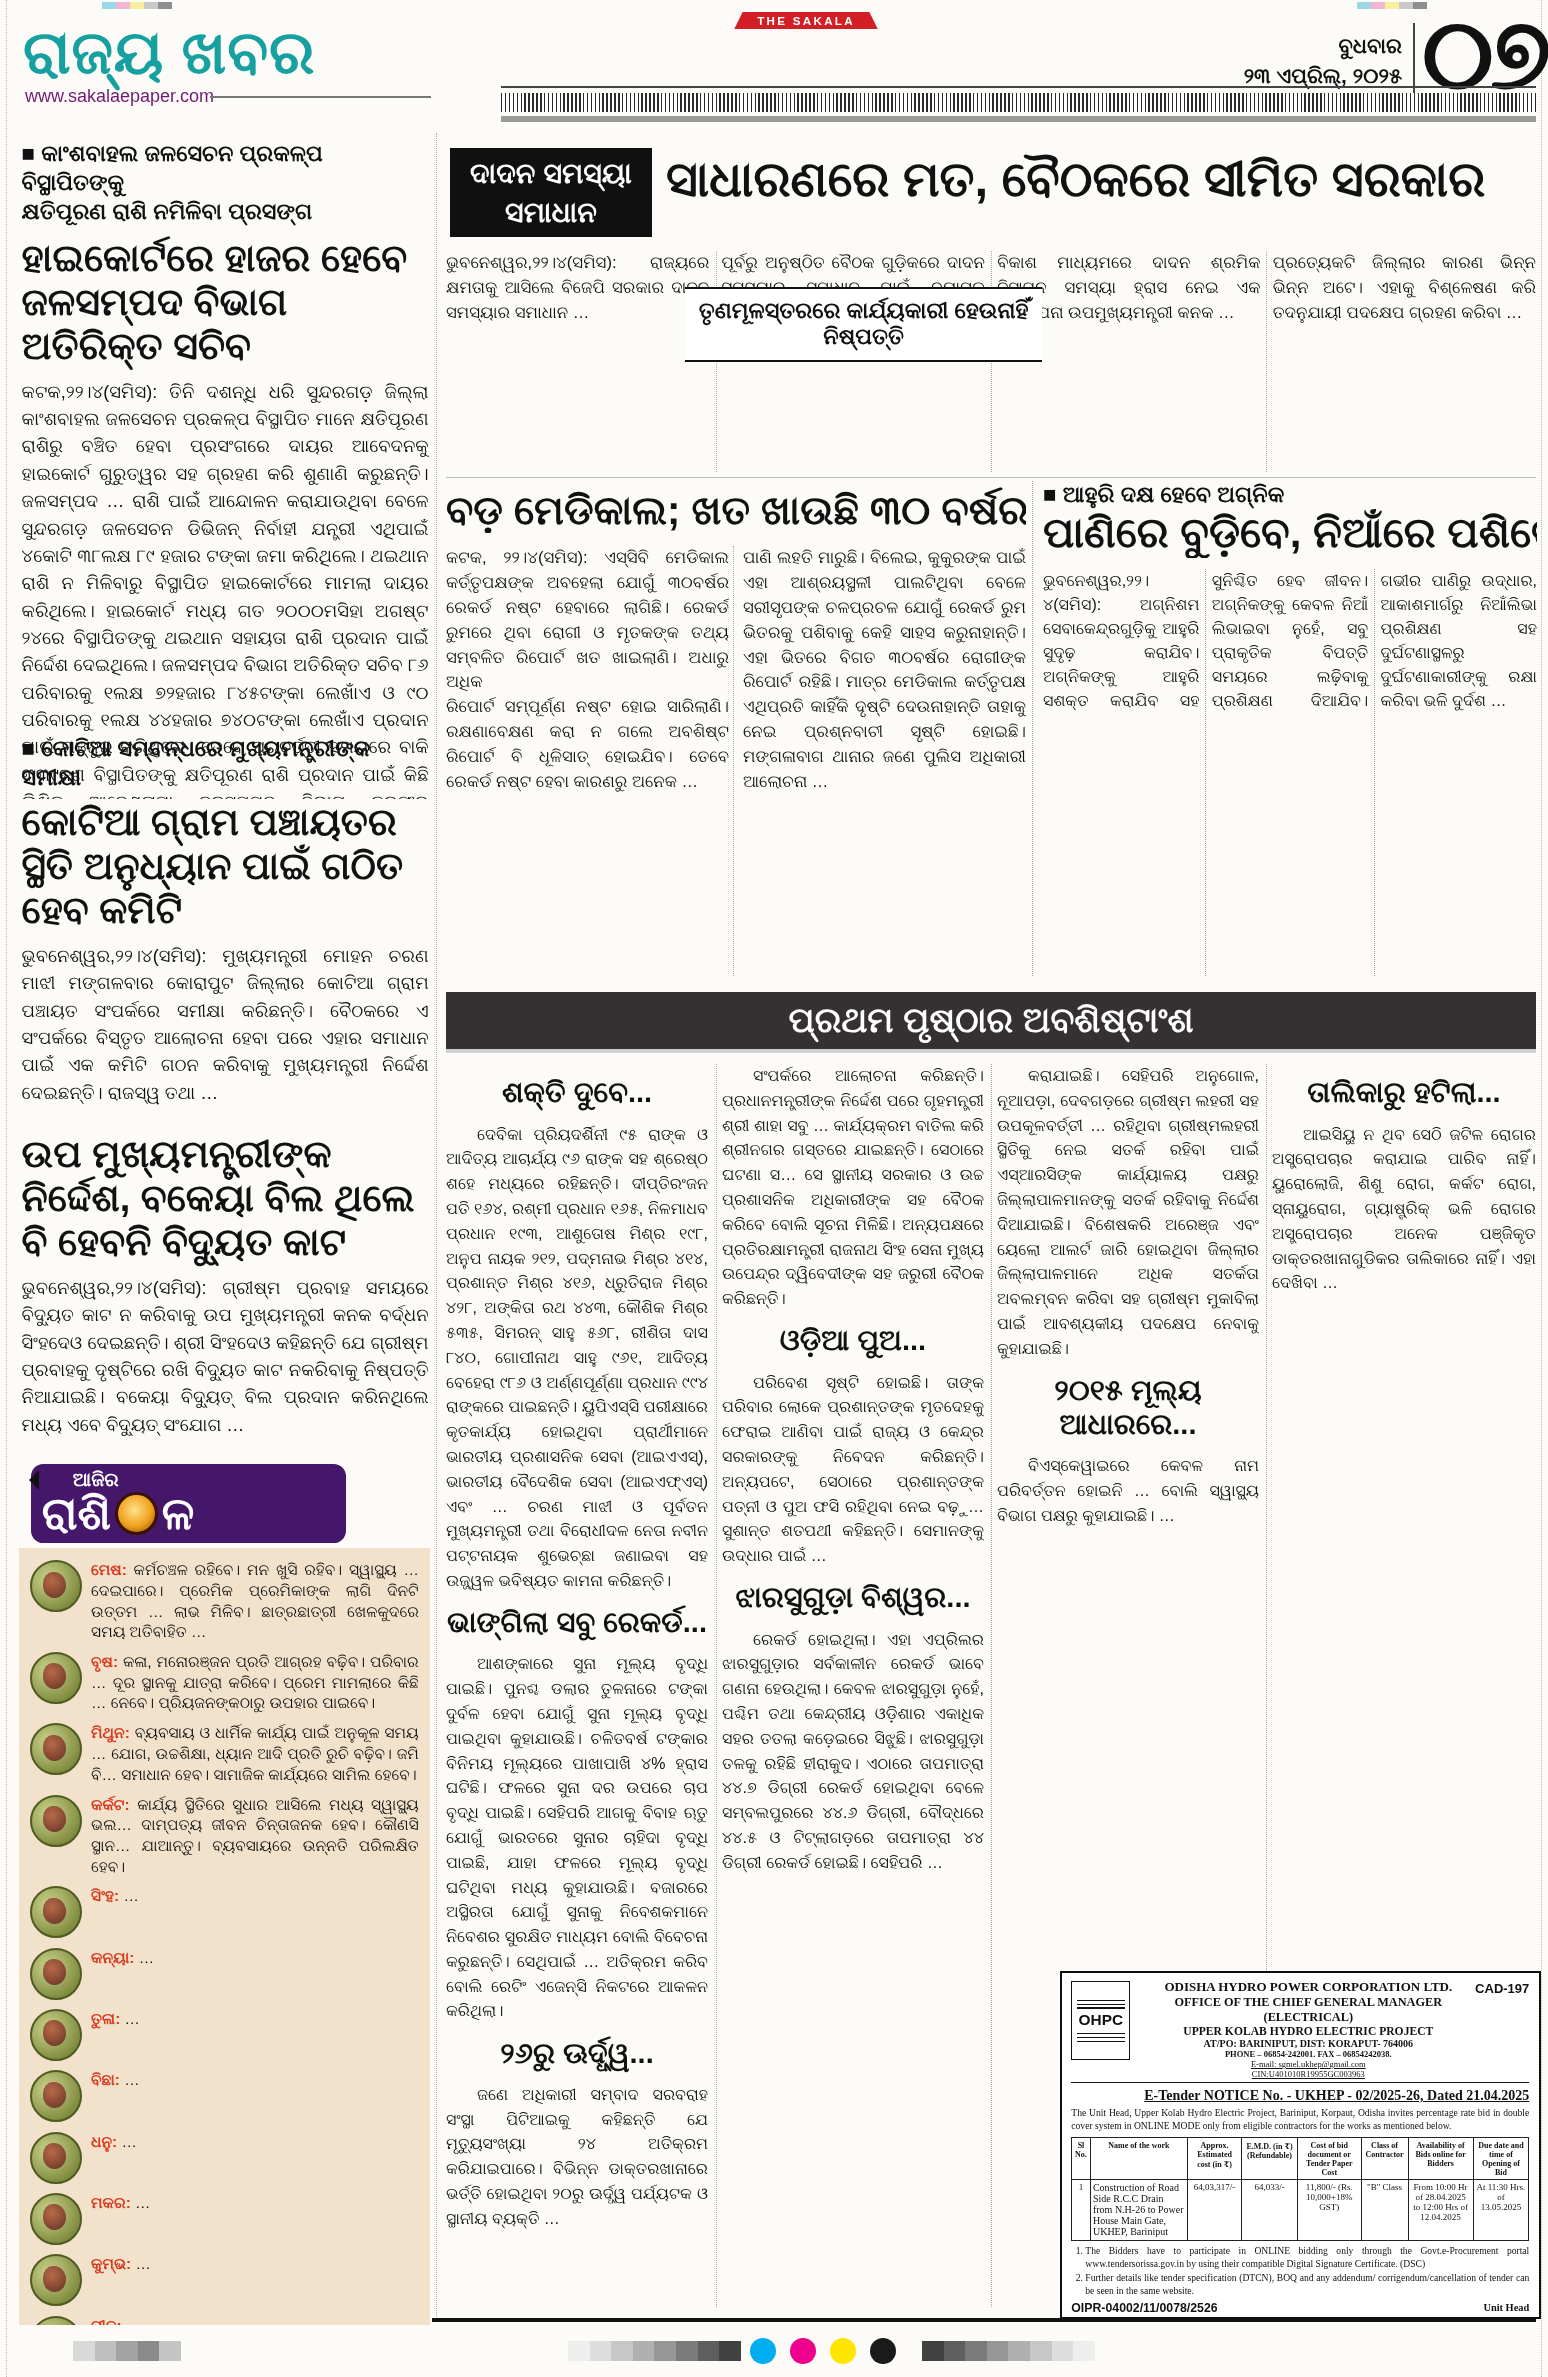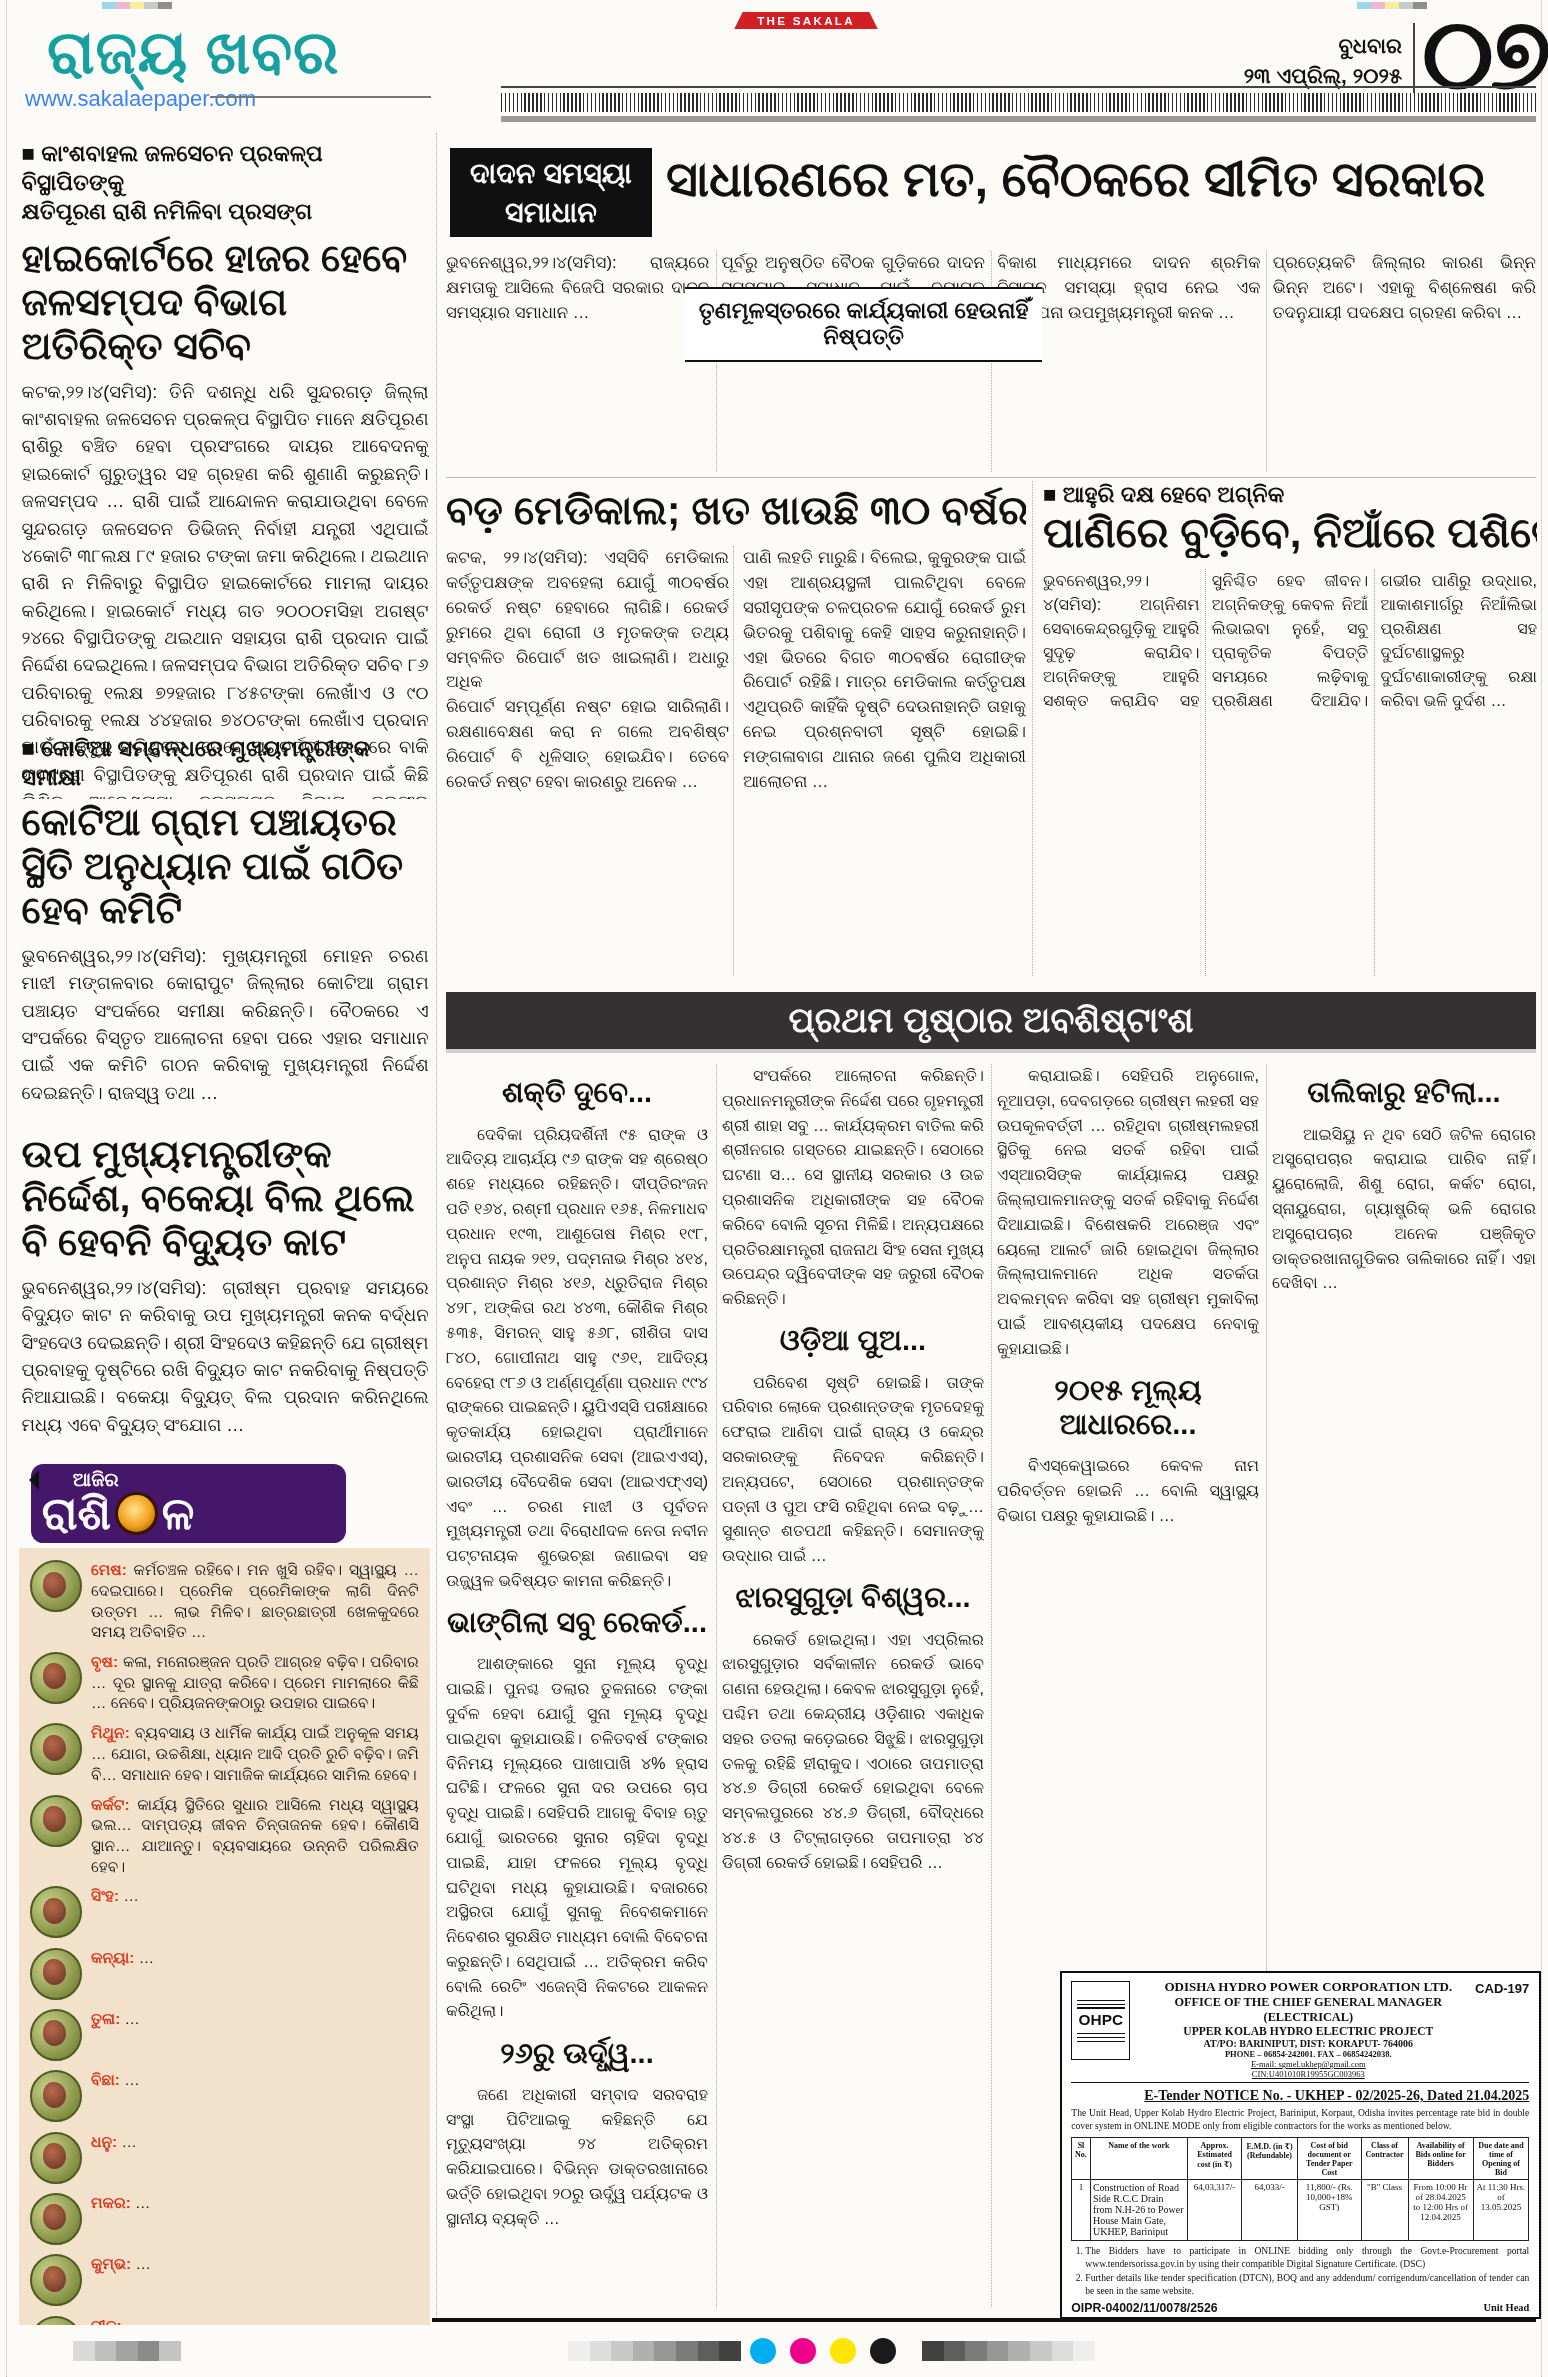--- a/index.html
+++ b/index.html
@@ -9,21 +9,21 @@
   
   .trim-v{position:absolute;top:0;bottom:0;width:0;border-left:1.5px dotted #b9b9b9;}
   .regstrip{position:absolute;display:flex;height:7.7px;}
   .regstrip span{width:14px;height:7.7px;display:block;}
   .gsteps{position:absolute;display:flex;}
   .gsteps span{width:21.6px;height:20px;display:block;}
   .regdots{position:absolute;display:flex;gap:14px;align-items:center;}
   .regdots i{width:26px;height:26px;border-radius:50%;display:block;}
   
   .section-title{font-size:60px;font-weight:800;color:#16a0a0;letter-spacing:0.8px;line-height:1;}
-  .website{font-size:22px;color:#3b82f6;text-align:right;}
+  .website{font-size:18px;color:#701a75;text-align:right;}
   .web-line{position:absolute;height:1.5px;background:#777;}
   .logo-main{font-size:66px;font-weight:900;color:#0d0d0d;line-height:.95;letter-spacing:-1.5px;}
   .logo-ribbon{display:inline-block;background:#d21f26;color:#fff;font-size:11.6px;font-weight:700;
      letter-spacing:2.3px;padding:2.3px 23px;clip-path:polygon(6% 0,94% 0,100% 100%,0 100%);margin-top:-3.1px;}
   .edition{font-size:21px;font-weight:700;text-align:right;line-height:1.45;}
   .pageno{font-size:99px;font-weight:900;line-height:.9;letter-spacing:-3.1px;}
   .vbar{position:absolute;width:1.5px;background:#444;}
   .barcode{position:absolute;background:repeating-linear-gradient(90deg,#2b2b2b 0 1.5px,#fff 1.5px 3.9px);}
   .rule{position:absolute;background:#444;}
   .rule-gray{position:absolute;background:#9a9a9a;}
@@ -118,21 +118,21 @@
       <span style="background:#8e8e8e;"></span>
   </div>
   <div class="regstrip" style="left:1357px;top:1.5px;">
     <span style="background:#9ad7e8;"></span>
       <span style="background:#f0b6d2;"></span>
       <span style="background:#f7ef9e;"></span>
       <span style="background:#c9c9c9;"></span>
       <span style="background:#8e8e8e;"></span>
   </div>
 
-  <div class="abs section-title odia" style="left:23px;top:23px;margin-left:24px;">ରାଜ୍ୟ ଖବର</div>
+  <div class="abs section-title odia" style="left:23px;top:23px;">ରାଜ୍ୟ ଖବର</div>
   <div class="abs website" style="left:25px;top:86px;">www.sakalaepaper.com</div>
   <div class="web-line" style="left:210px;top:96px;width:221px;"></div>
 
   <div class="abs" style="left:679px;top:14px;width:254px;text-align:center;">
     <div class="logo-ribbon">THE SAKALA</div>
   </div>
 
   <div class="abs edition odia" style="left:1218px;top:31px;width:184px;">
     <div>ବୁଧବାର</div>
     <div>୨୩ ଏପ୍ରିଲ୍, ୨୦୨୫</div>

